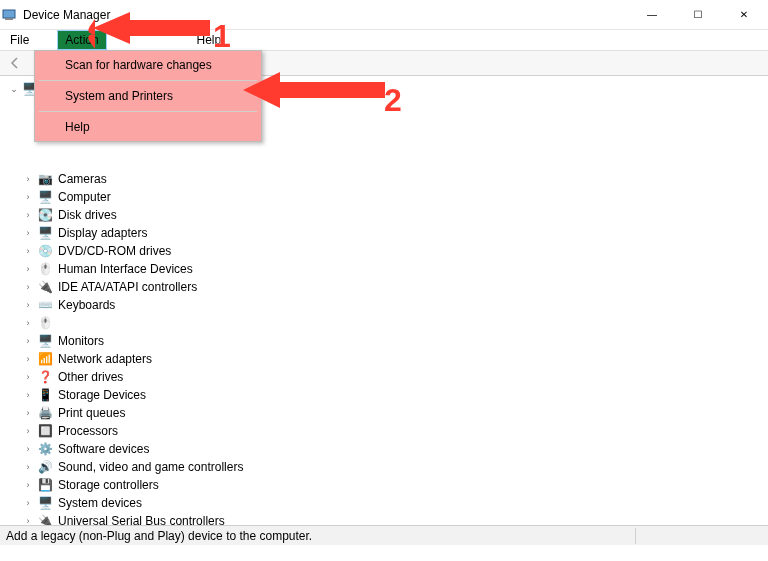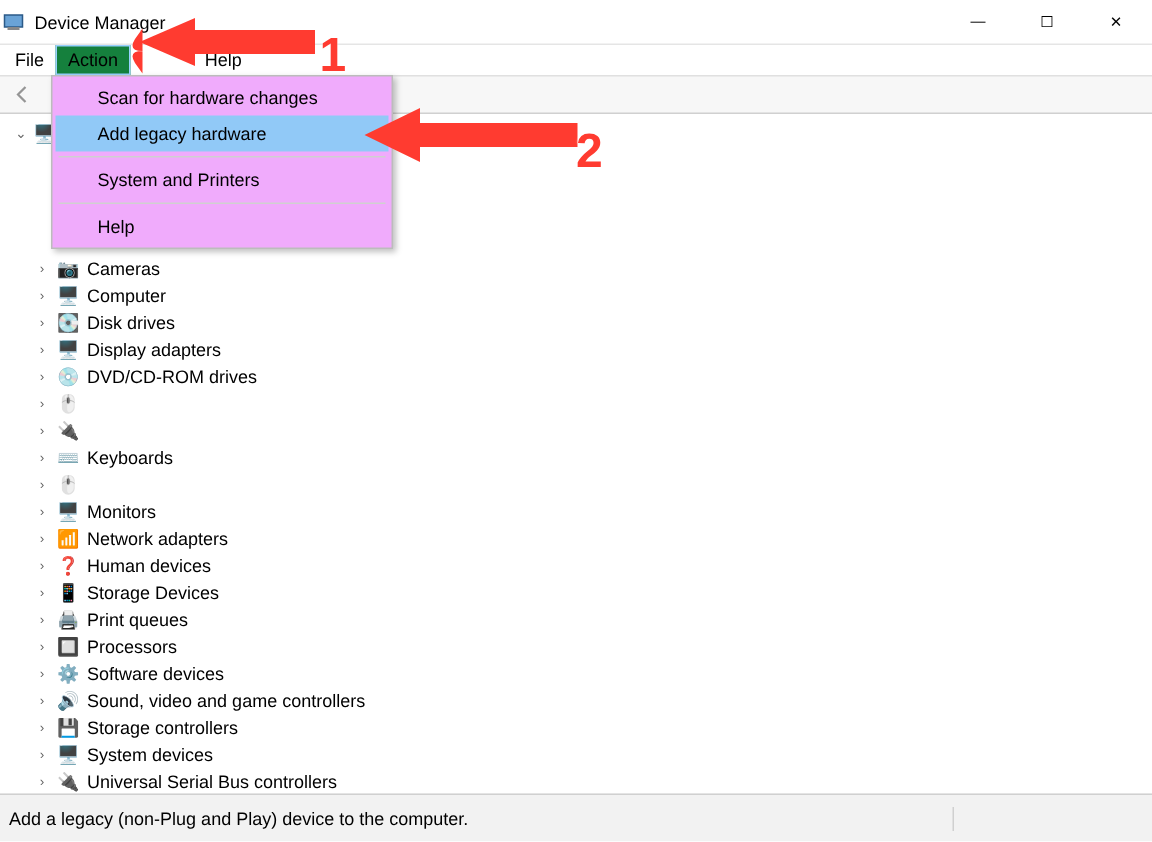--- a/index.html
+++ b/index.html
@@ -34,20 +34,21 @@
     font-size: 10px;
     color:#000;
   }
 
   .menubar {
     height: 20px;
     display:flex;
     align-items:stretch;
     padding: 0 2px;
     font-size: 12px;
+    gap: 20px;
   }
   .menu-item {
     padding: 2px 8px;
     display:flex;align-items:center;
     position:relative;
   }
   .menu-item.open { background:#15803d; border:1px solid #99d1ff; padding:1px 7px; }
 
   .toolbar {
     height: 26px;
@@ -82,37 +83,37 @@
     padding-left:2px;
   }
   .tree-node .expander { color:#666; }
   .dev-icon { width:16px;height:16px;display:inline-flex;align-items:center;justify-content:center;font-size:12px; }
   .hidden-top { visibility:hidden; }
 
   .dropdown {
     position:absolute;
     left:34px; top:50px;
     width:228px;
-    background:#f0abfc;
+    background:#fca5a5;
     border:1px solid #bcbcbc;
     box-shadow:2px 2px 4px rgba(0,0,0,.25);
     padding:2px;
     z-index:50;
   }
   .dd-item {
     padding:4px 10px 4px 28px;
     font-size:12px;
     line-height:16px;
   }
   .dd-item.highlight { background:#91c9f7; }
   .dd-sep { height:1px;background:#d0d0d0;margin:3px 2px; }
 
   .statusbar {
-    position:absolute;left:0;right:0;bottom:0;
-    height:32px;
+    position:absolute;left:0;right:0;bottom:16px;
+    height:20px;
     border-top:1px solid #d0d0d0;
     background:#f2f2f2;
     display:flex;align-items:center;
     padding:0 6px;
     font-size:12px;
   }
   .status-cell { flex:1; }
   .status-divider { width:1px;height:16px;background:#d0d0d0;margin:0 6px; }
 
   
@@ -208,24 +209,26 @@
         <span>Display adapters</span>
       </div>
       <div class="tree-node">
         <span class="expander">›</span>
         <span class="dev-icon">💿</span>
         <span>DVD/CD-ROM drives</span>
       </div>
       <div class="tree-node">
         <span class="expander">›</span>
         <span class="dev-icon">🖱️</span>
+        <span>Human Interface Devices</span>
       </div>
       <div class="tree-node">
         <span class="expander">›</span>
         <span class="dev-icon">🔌</span>
+        <span>IDE ATA/ATAPI controllers</span>
       </div>
       <div class="tree-node">
         <span class="expander">›</span>
         <span class="dev-icon">⌨️</span>
         <span>Keyboards</span>
       </div>
       <div class="tree-node">
         <span class="expander">›</span>
         <span class="dev-icon">🖱️</span>
       </div>
@@ -235,21 +238,21 @@
         <span>Monitors</span>
       </div>
       <div class="tree-node">
         <span class="expander">›</span>
         <span class="dev-icon">📶</span>
         <span>Network adapters</span>
       </div>
       <div class="tree-node">
         <span class="expander">›</span>
         <span class="dev-icon">❓</span>
-        <span>Human devices</span>
+        <span>Other drives</span>
       </div>
       <div class="tree-node">
         <span class="expander">›</span>
         <span class="dev-icon">📱</span>
         <span>Storage Devices</span>
       </div>
       <div class="tree-node">
         <span class="expander">›</span>
         <span class="dev-icon">🖨️</span>
         <span>Print queues</span>
@@ -282,21 +285,20 @@
       <div class="tree-node">
         <span class="expander">›</span>
         <span class="dev-icon">🔌</span>
         <span>Universal Serial Bus controllers</span>
       </div>
     </div>
 </div>
 
 <div class="dropdown" id="dropdown">
     <div class="dd-item">Scan for hardware changes</div>
-    <div class="dd-item highlight">Add legacy hardware</div>
     <div class="dd-sep"></div>
     <div class="dd-item">System and Printers</div>
     <div class="dd-sep"></div>
     <div class="dd-item">Help</div>
   </div>
 
 <div class="statusbar">
   <div class="status-cell">Add a legacy (non-Plug and Play) device to the computer.</div>
   <div class="status-divider"></div>
   <div style="width:120px"></div>

